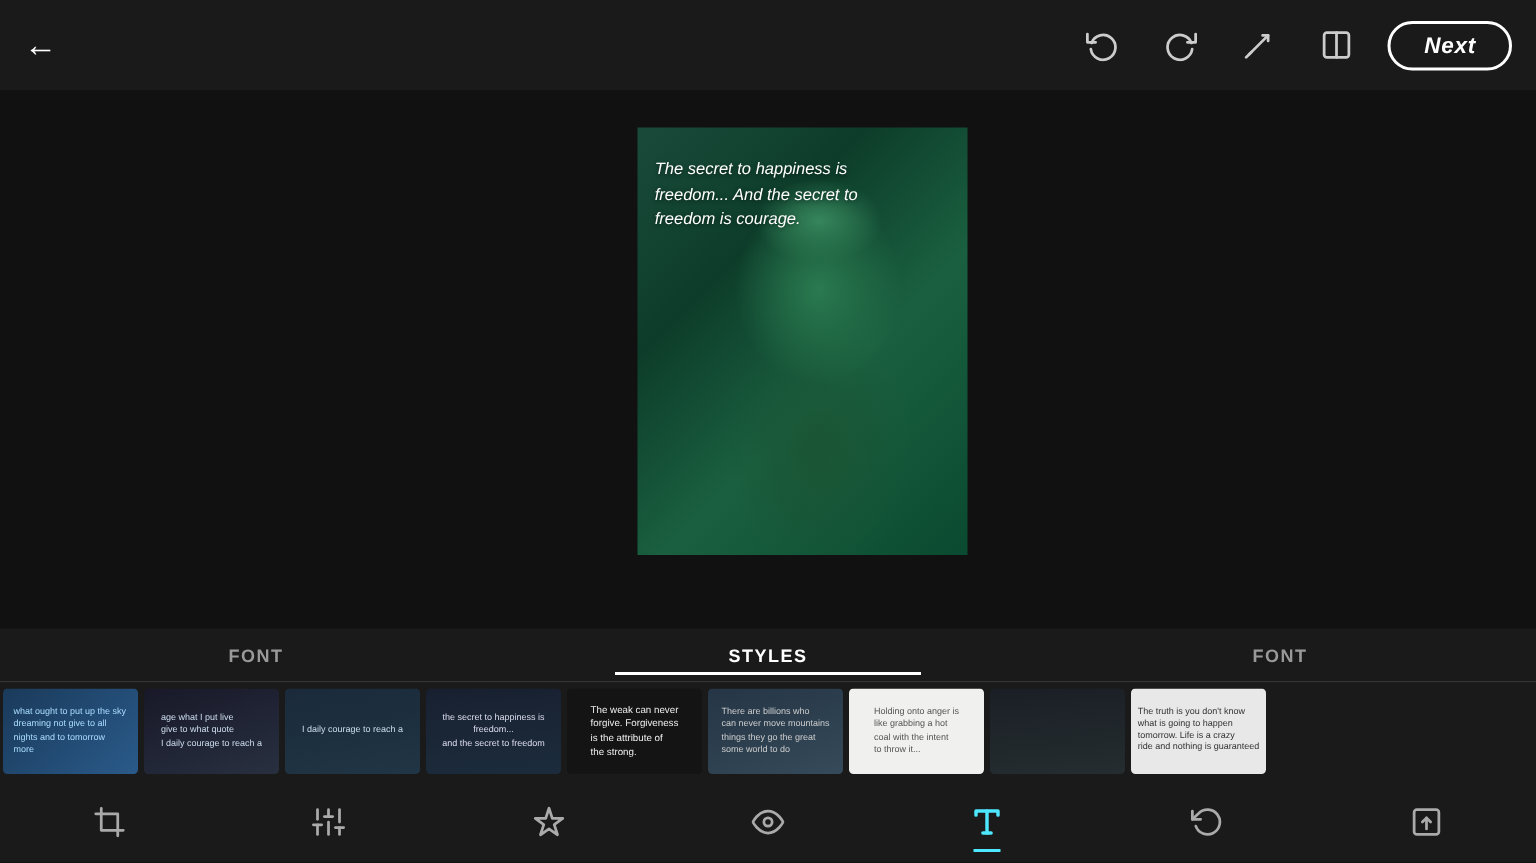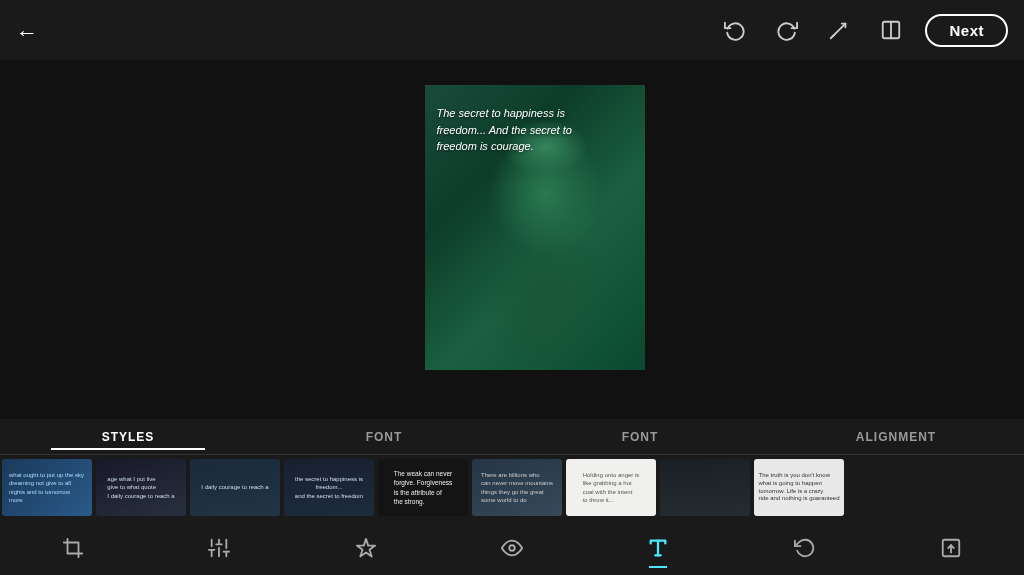--- a/index.html
+++ b/index.html
@@ -54,20 +54,21 @@
     .next-btn {
       background: none;
       border: 2px solid #fff;
       color: #fff;
       border-radius: 22px;
       padding: 6px 22px;
       font-size: 15px;
       font-weight: bold;
       cursor: pointer;
       letter-spacing: 0.5px;
+      font-style: italic;
     }
 
     
     .main-area {
       position: absolute;
       top: 60px;
       left: 0; right: 0;
       bottom: 180px;
       display: flex;
       align-items: center;
@@ -285,24 +286,23 @@
 
 <div class="main-area">
   <div class="canvas-container">
     <div class="canvas-image">
       <div class="canvas-text">The secret to happiness is freedom... And the secret to freedom is courage.</div>
     </div>
   </div>
 </div>
 
 <div class="style-tabs">
+  <div class="style-tab">FONT</div>
   <div class="style-tab active">STYLES</div>
   <div class="style-tab">FONT</div>
-  <div class="style-tab">FONT</div>
-  <div class="style-tab">ALIGNMENT</div>
 </div>
 
 <div class="thumbnail-strip">
   <div class="thumb thumb-0">
     <div class="thumb-inner" style="font-size:6px;color:#adf">
       <span style="display:block;text-align:left;padding:2px 3px;line-height:1.4;">what ought to put up the sky dreaming not give to all nights and to tomorrow more</span>
     </div>
   </div>
   <div class="thumb thumb-1">
     <div class="thumb-inner" style="font-size:6px;color:#cde;background:linear-gradient(160deg,#181828,#283040)">

